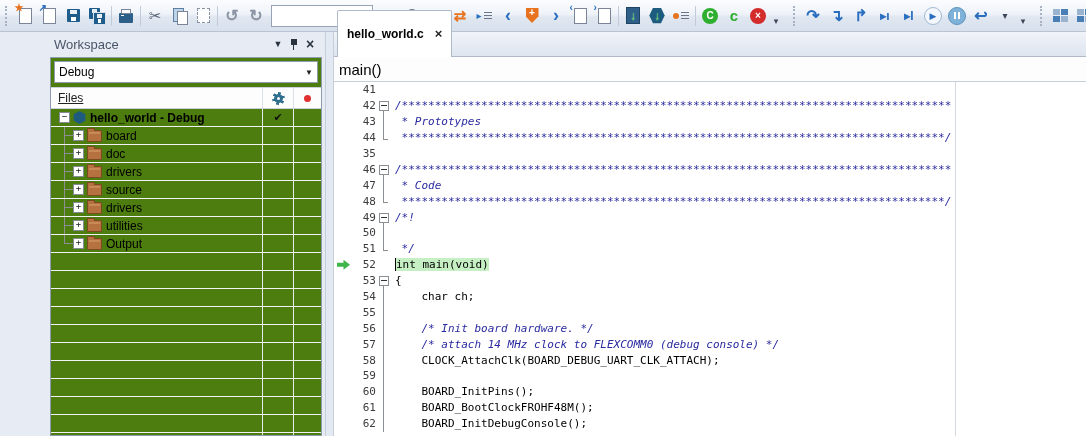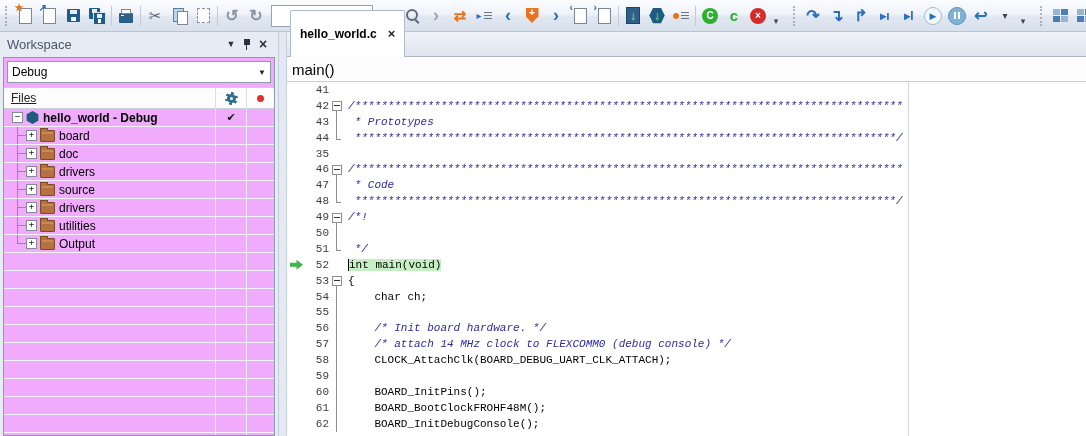--- a/index.html
+++ b/index.html
@@ -58,30 +58,30 @@
   .mem i{display:block;}
   .mem .m0{background:#9AB4D0;}
   .mem .m1{background:#4A7FB5;}
   .mem .m2{background:#4A7FB5;}
   .mem .m3{background:#9AB4D0;}
 
   
   #main{display:flex;height:404px;}
 
   
-  #workspace{width:278px;flex:none;position:relative;}
+  #workspace{width:278px;flex:none;position:relative;margin-left:47px;}
   .ws-titlebar{height:24px;display:flex;align-items:center;padding:0 7px;color:#4A5568;font-size:13px;}
   .ws-title{flex:1;}
   .ws-tbtn{display:flex;align-items:center;justify-content:center;width:16px;height:16px;color:#2A3340;}
   .ws-arrow{font-size:9px;}
   .ws-close{font-size:14px;font-weight:bold;}
   .pin{position:relative;width:10px;height:13px;}
   .pin::before{content:"";position:absolute;left:2px;top:1px;width:6px;height:6px;background:#2A3340;}
   .pin::after{content:"";position:absolute;left:4px;top:7px;width:1px;height:5px;background:#2A3340;}
-  .ws-body{position:absolute;top:25px;left:3px;right:3px;bottom:0;background:#f0abfc;border:1px solid #8E9AAE;
+  .ws-body{position:absolute;top:25px;left:3px;right:3px;bottom:0;background:#4d7c0f;border:1px solid #8E9AAE;
     display:flex;flex-direction:column;overflow:hidden;}
   .combo-wrap{padding:3px 3px 4px 3px;}
   .combo{height:20px;border:1px solid #8E9AAE;display:flex;align-items:center;font-size:12px;background:#fff;}
   .combo-val{flex:1;padding-left:4px;}
   .combo-arrow{width:16px;text-align:center;font-size:8px;color:#222;}
   .files-header{height:20px;flex:none;display:flex;align-items:center;font-size:12px;color:#222;
     border-top:1px solid #C9D0DA;border-bottom:1px solid #C9D0DA;background:#FDFDFE;}
   .fh-label{flex:1;padding-left:7px;text-decoration:underline;}
   .fh-col1{width:30px;height:100%;border-left:1px solid #DCE0E8;display:flex;align-items:center;justify-content:center;flex:none;}
   .fh-col2{width:27px;height:100%;border-left:1px solid #DCE0E8;display:flex;align-items:center;justify-content:center;flex:none;}
@@ -119,21 +119,21 @@
   .tabbar{height:24px;flex:none;background:linear-gradient(#F0F3F8,#DFE5EF);border-bottom:1px solid #AEB9C9;
     display:flex;align-items:flex-end;padding-left:3px;}
   .tab{height:22px;background:#fff;border:1px solid #AEB9C9;border-bottom:none;border-radius:2px 2px 0 0;
     display:flex;align-items:center;padding:12px 9px;font-weight:bold;font-size:12px;margin-bottom:-1px;position:relative;z-index:2;}
   .tab-close{margin-left:11px;font-weight:bold;font-size:13px;color:#222;line-height:12px;}
   .ctxbar{height:24px;flex:none;display:flex;align-items:center;font-size:15px;color:#000;padding-left:5px;
     border-bottom:1px solid #C6CEDA;background:#FDFDFE;}
   .code{flex:1;position:relative;font-family:"DejaVu Sans Mono",monospace;font-size:11px;overflow:hidden;background:#fff;}
   .marginline{position:absolute;left:621px;top:0;bottom:0;width:1px;background:#D4D8DF;}
   #codelines{position:absolute;inset:0;}
-  .cline{height:15.9px;display:flex;align-items:center;white-space:pre;font-family:Liberation Mono, monospace;}
+  .cline{height:15.9px;display:flex;align-items:center;white-space:pre;}
   .cl-gutter{width:20px;height:100%;position:relative;flex:none;}
   .cl-num{width:22px;text-align:right;color:#3C3C3C;font-size:11px;flex:none;}
   .cl-fold{width:17px;height:100%;position:relative;flex:none;}
   .cl-text{margin-left:2px;}
   .tcomment{color:#2A2AA0;font-style:italic;}
   .tcode{color:#000;}
   .curhl{background:#C6EFC4;border-left:1px solid #000;}
   .cur-arrow{position:absolute;left:3px;top:3px;width:13px;height:10px;background:#3FB54B;
     clip-path:polygon(0 30%,50% 30%,50% 0,100% 50%,50% 100%,50% 70%,0 70%);
     filter:drop-shadow(0 0 0.5px #1E7E2E);}

